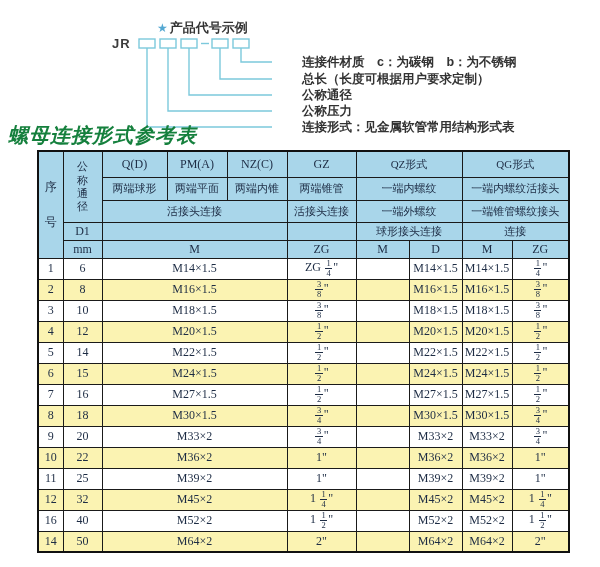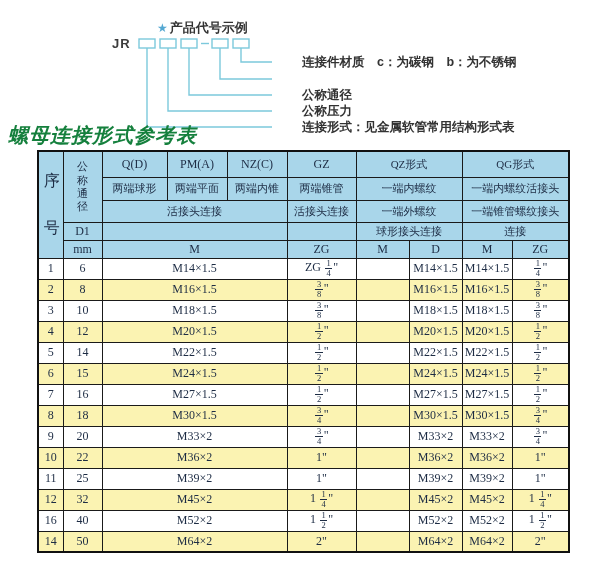--- a/index.html
+++ b/index.html
@@ -27,21 +27,21 @@
   table.ref{position:absolute;left:37px;top:150px;width:531px;border-collapse:collapse;
             table-layout:fixed;border:2px solid #111;}
   table.ref td,table.ref th{border:1px solid #1a1a1a;text-align:center;vertical-align:middle;
             padding:0;font-weight:normal;color:#1d2c44;overflow:hidden;}
   thead td,thead th{background:#a9d6ea;font-size:11px;}
   thead .latin{font-size:12px;margin-left:28px;}
   .hr1{height:26px}.hr2{height:23px}.hr3{height:22px}.hr4{height:18px}.hr5{height:18px}
   tbody tr{height:21px;background:#ffffff;}
   tbody tr.alt{background:#fbf3b2;}
   tbody td{font-size:12px;}
-  .vstack{width:14px;margin:0 auto;word-break:break-all;line-height:2.9;font-size:16px;}
+  .vstack{width:14px;margin:0 auto;word-break:break-all;line-height:2.9;font-size:12px;}
   .vstack2{width:12px;margin:0 auto;word-break:break-all;line-height:1.2;font-size:11px;}
   .frac{display:inline-block;vertical-align:middle;font-size:8.5px;line-height:1.05;
         text-align:center;margin:0 1px;}
   .frac .fn{display:block;border-bottom:1px solid currentColor;padding:0 1.5px;}
   .frac .fd{display:block;padding:0 1.5px;}
 </style>
 </head>
 <body>
 
 <div class="page">
@@ -61,20 +61,21 @@
       <rect x="233" y="39" width="16" height="9"></rect>
       <polyline points="241,48 241,62 272,62"></polyline>
       <polyline points="220,48 220,79 272,79"></polyline>
       <polyline points="189,48 189,95 272,95"></polyline>
       <polyline points="168,48 168,111 272,111"></polyline>
       <polyline points="147,48 147,127 272,127"></polyline>
     </g>
   </svg>
 
   <div class="diagram-label" style="top:55px">连接件材质　c：为碳钢　b：为不锈钢</div>
+  <div class="diagram-label" style="top:72px">总长（长度可根据用户要求定制）</div>
   <div class="diagram-label" style="top:88px">公称通径</div>
   <div class="diagram-label" style="top:104px">公称压力</div>
   <div class="diagram-label" style="top:120px">连接形式：见金属软管常用结构形式表</div>
 
   <h2 class="table-title">螺母连接形式参考表</h2>
 
   <table class="ref">
     <colgroup>
       <col style="width:25px">
         <col style="width:39px">

